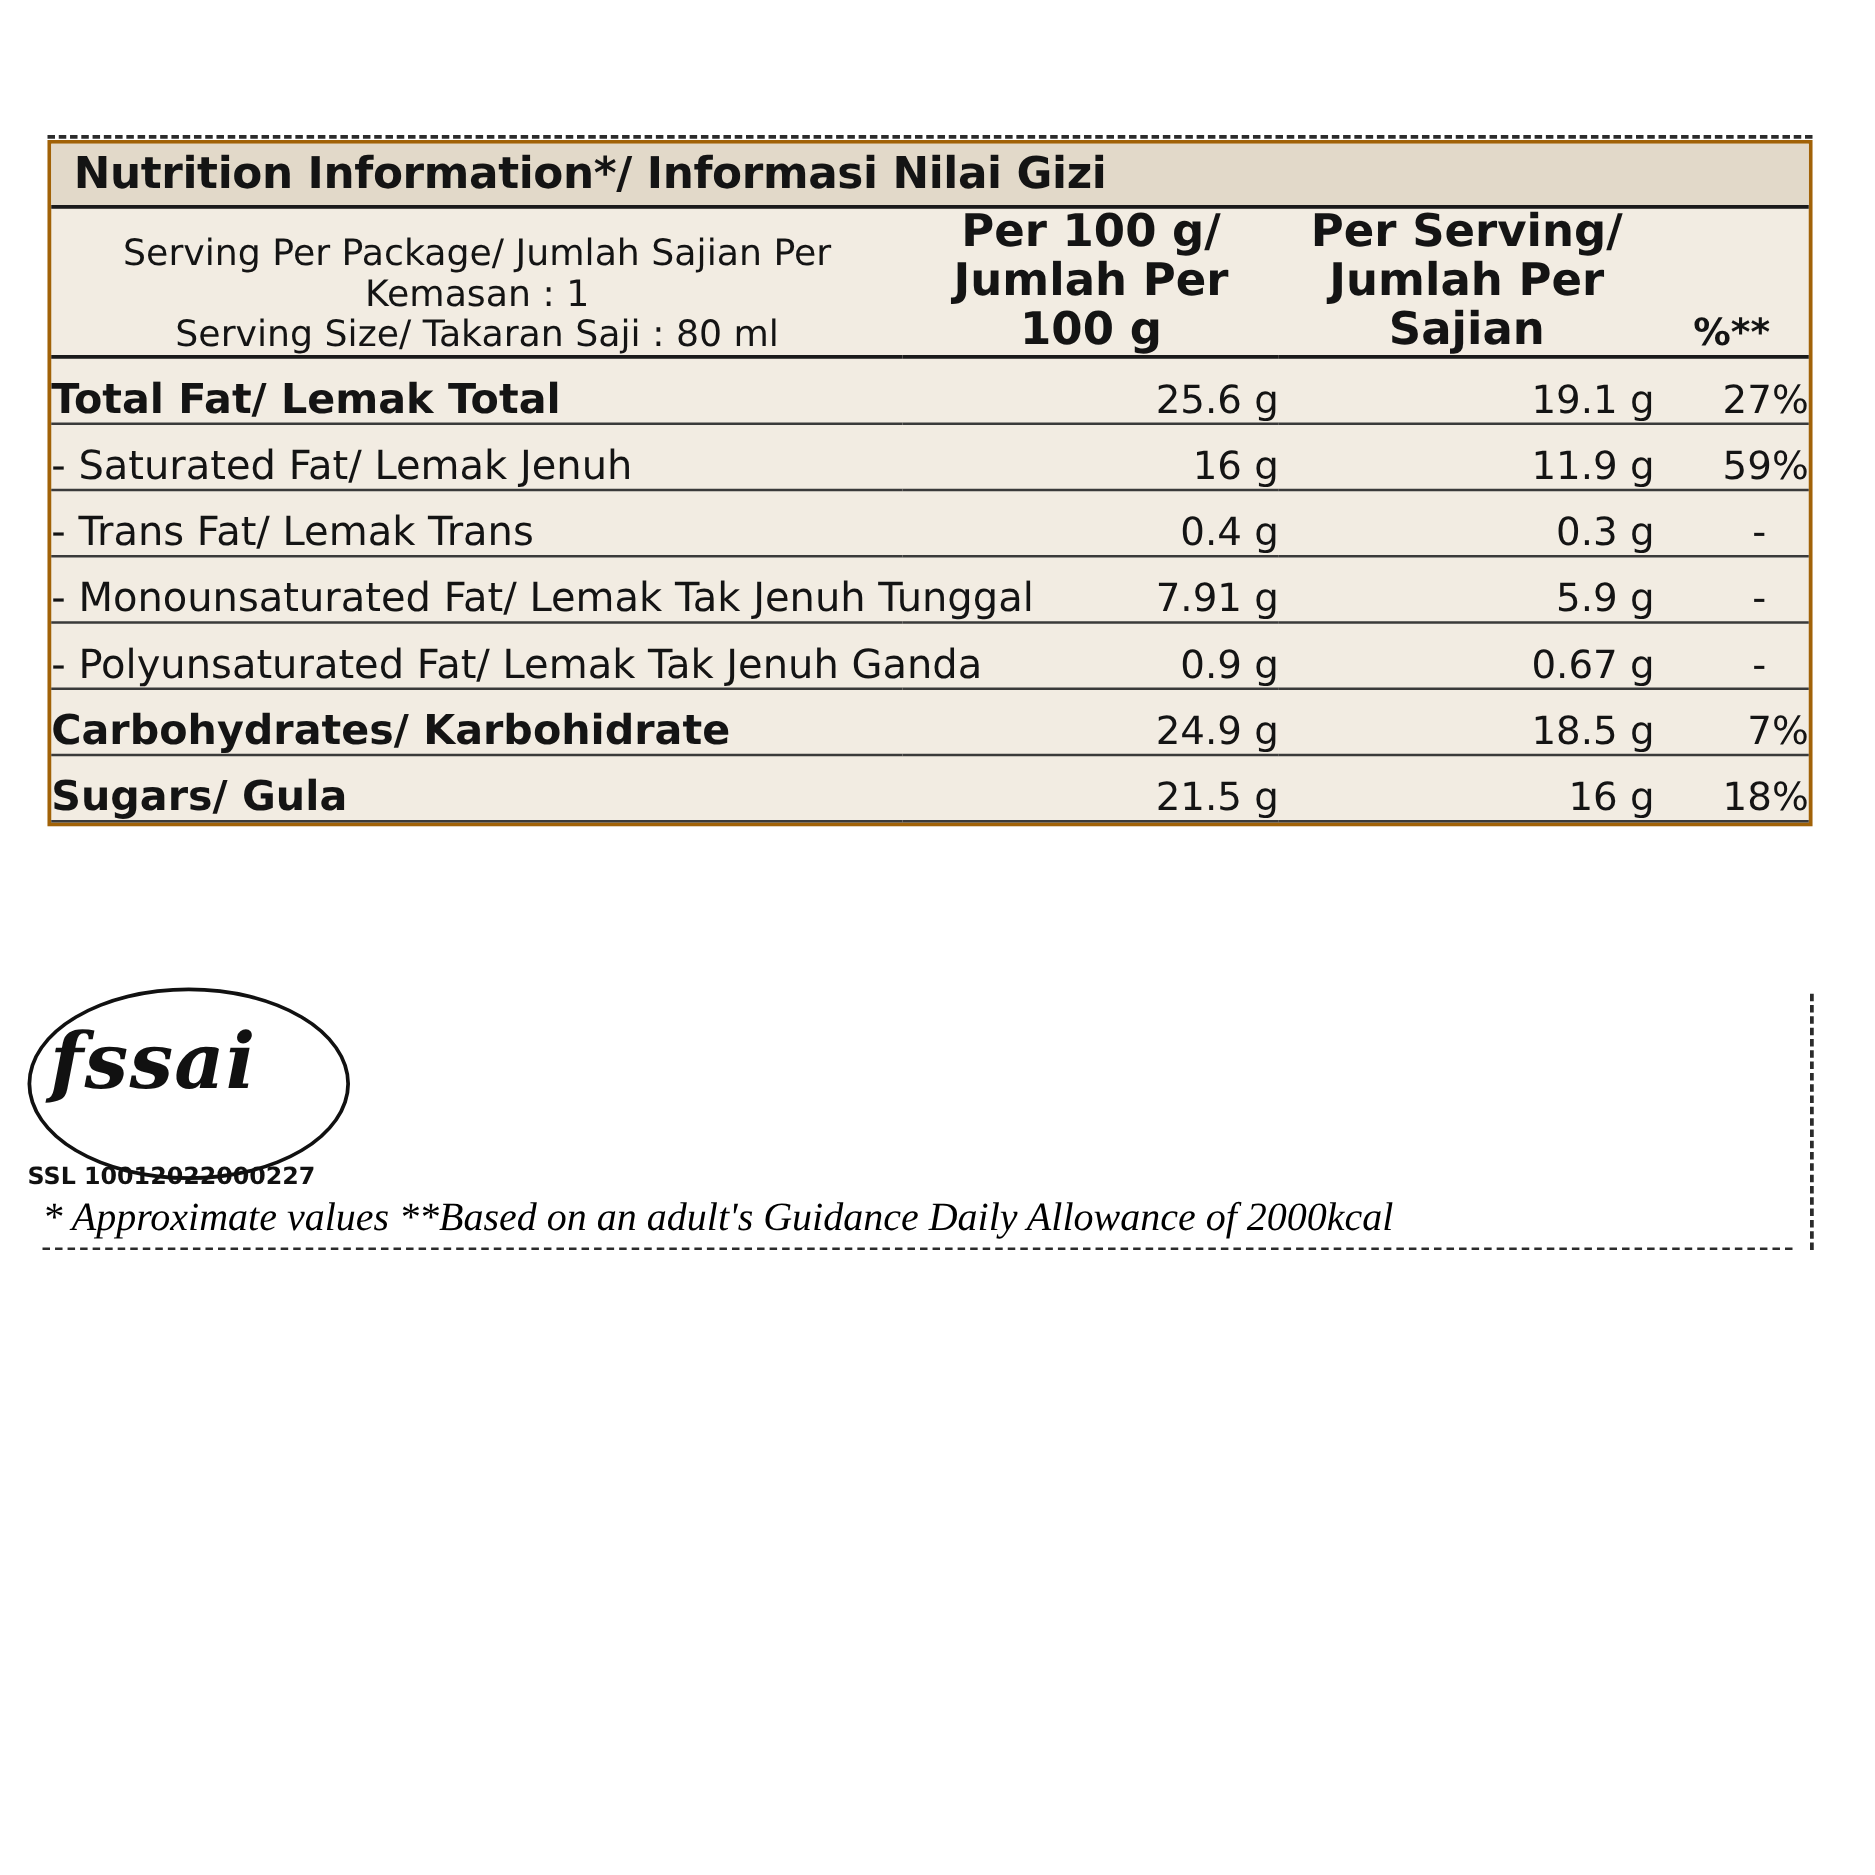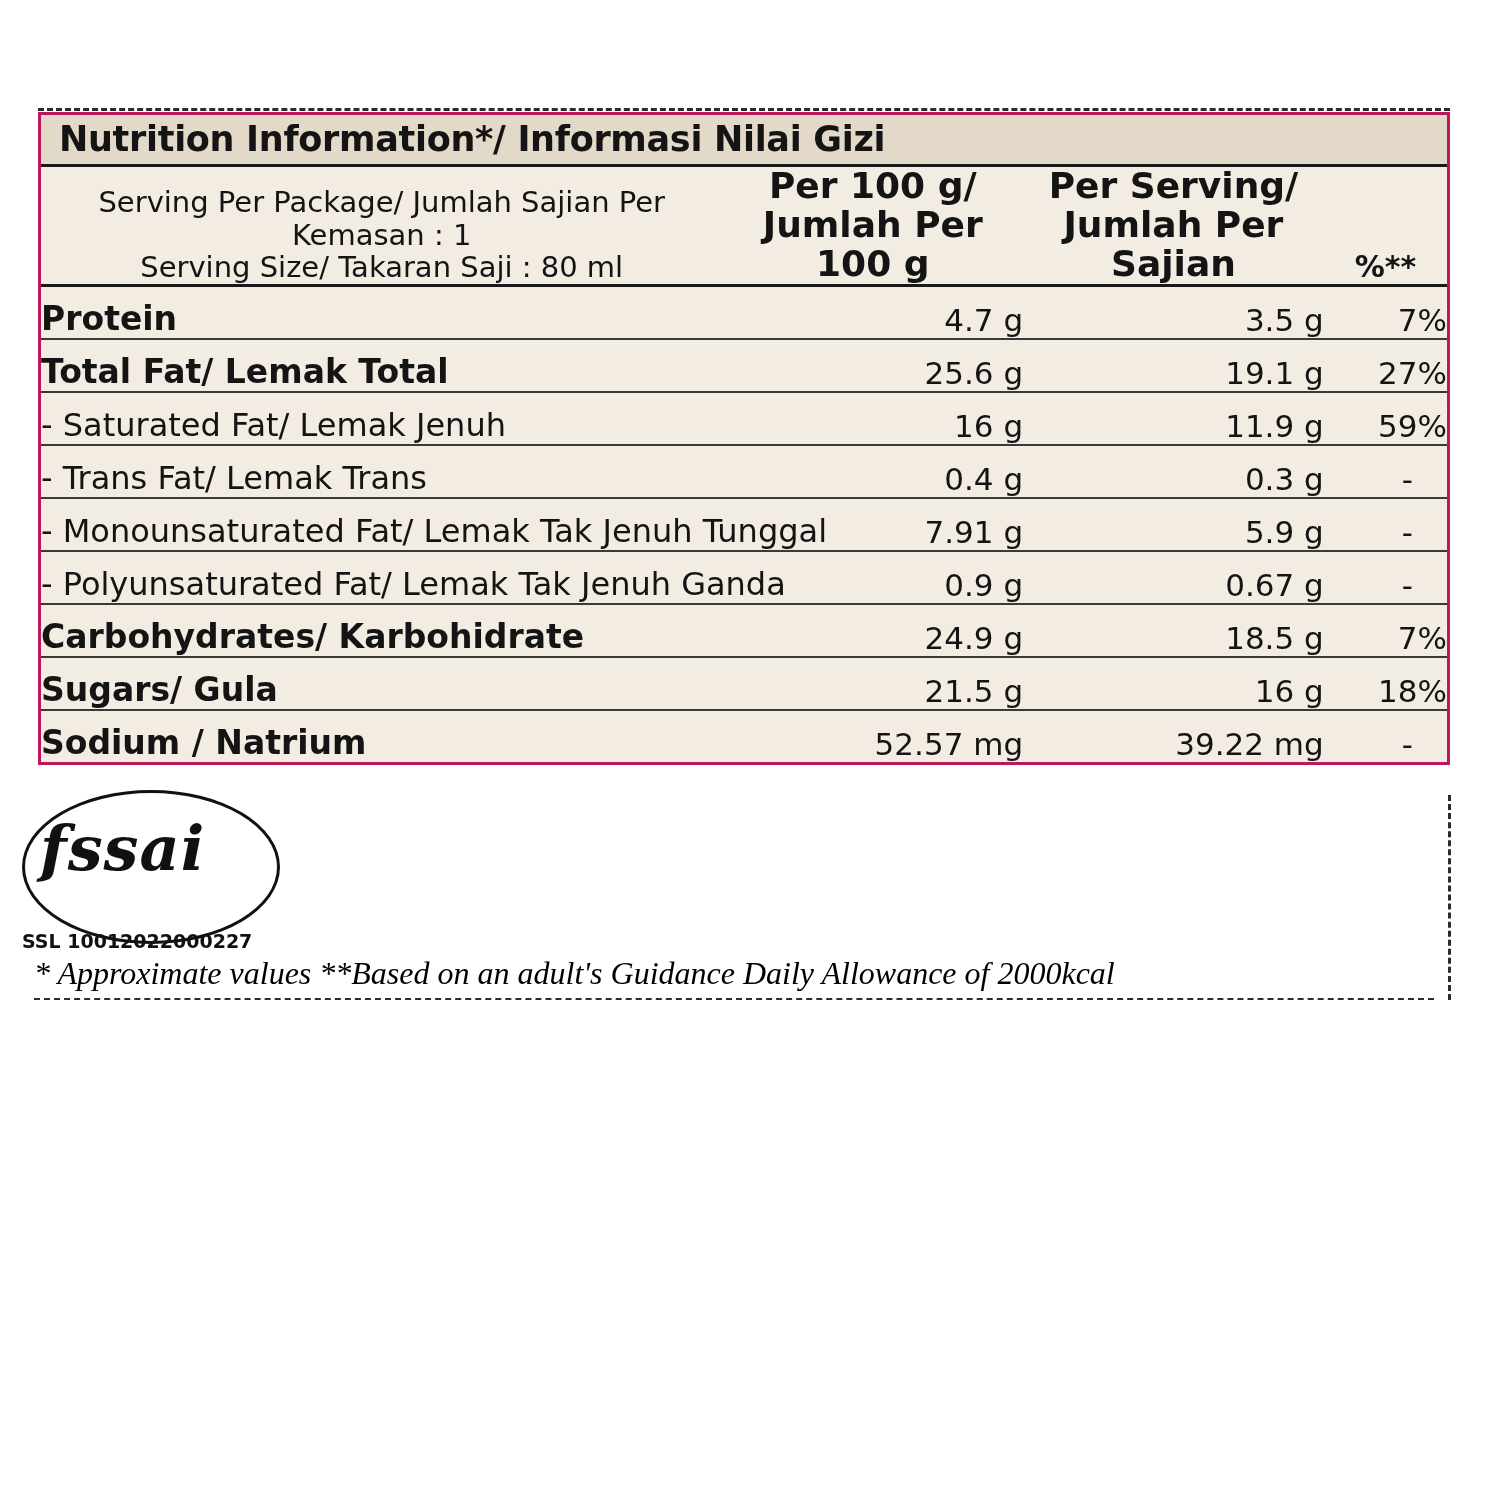--- a/index.html
+++ b/index.html
@@ -14,21 +14,21 @@
     font-family: "DejaVu Sans", sans-serif;
     overflow: hidden;
   }
 
   .panel {
     position: absolute;
     left: 38px;
     top: 112px;
     width: 1412px;
     background: #f2ece2;
-    border: 3px solid #be185d;
+    border: 3px solid #a16207;
     box-sizing: border-box;
   }
 
   .title-row {
     background: #e2d9c9;
     border-bottom: 3px solid #1a1a1a;
     padding: 2px 0 4px 18px;
     box-sizing: border-box;
     height: 52px;
     display: flex;
@@ -219,26 +219,20 @@
         <div>Jumlah Per 100 g</div>
       </td>
       <td class="head-cell">
         <div>Per Serving/</div>
         <div>Jumlah Per Sajian</div>
       </td>
       <td class="head-pct">%**</td>
     </tr>
 
 
-    <tr class="r">
-      <td class="lbl bold">Protein</td>
-      <td class="num">4.7 g</td>
-      <td class="num">3.5 g</td>
-      <td class="pct">7%</td>
-    </tr>
 
     <tr class="r">
       <td class="lbl bold">Total Fat/ Lemak Total</td>
       <td class="num">25.6 g</td>
       <td class="num">19.1 g</td>
       <td class="pct">27%</td>
     </tr>
 
     <tr class="r">
       <td class="lbl reg">- Saturated Fat/ Lemak Jenuh</td>
@@ -275,26 +269,20 @@
       <td class="pct">7%</td>
     </tr>
 
     <tr class="r">
       <td class="lbl bold">Sugars/ Gula</td>
       <td class="num">21.5 g</td>
       <td class="num">16 g</td>
       <td class="pct">18%</td>
     </tr>
 
-    <tr class="r last">
-      <td class="lbl bold">Sodium / Natrium</td>
-      <td class="num">52.57 mg</td>
-      <td class="num">39.22 mg</td>
-      <td class="pct dash">-</td>
-    </tr>
 
   </tbody>
     </table>
 </div>
 
 <div class="fssai">
   <div class="ellipse"></div>
   <div class="word">fssai</div>
   <div class="lic">SSL 10012022000227</div>
 </div>

